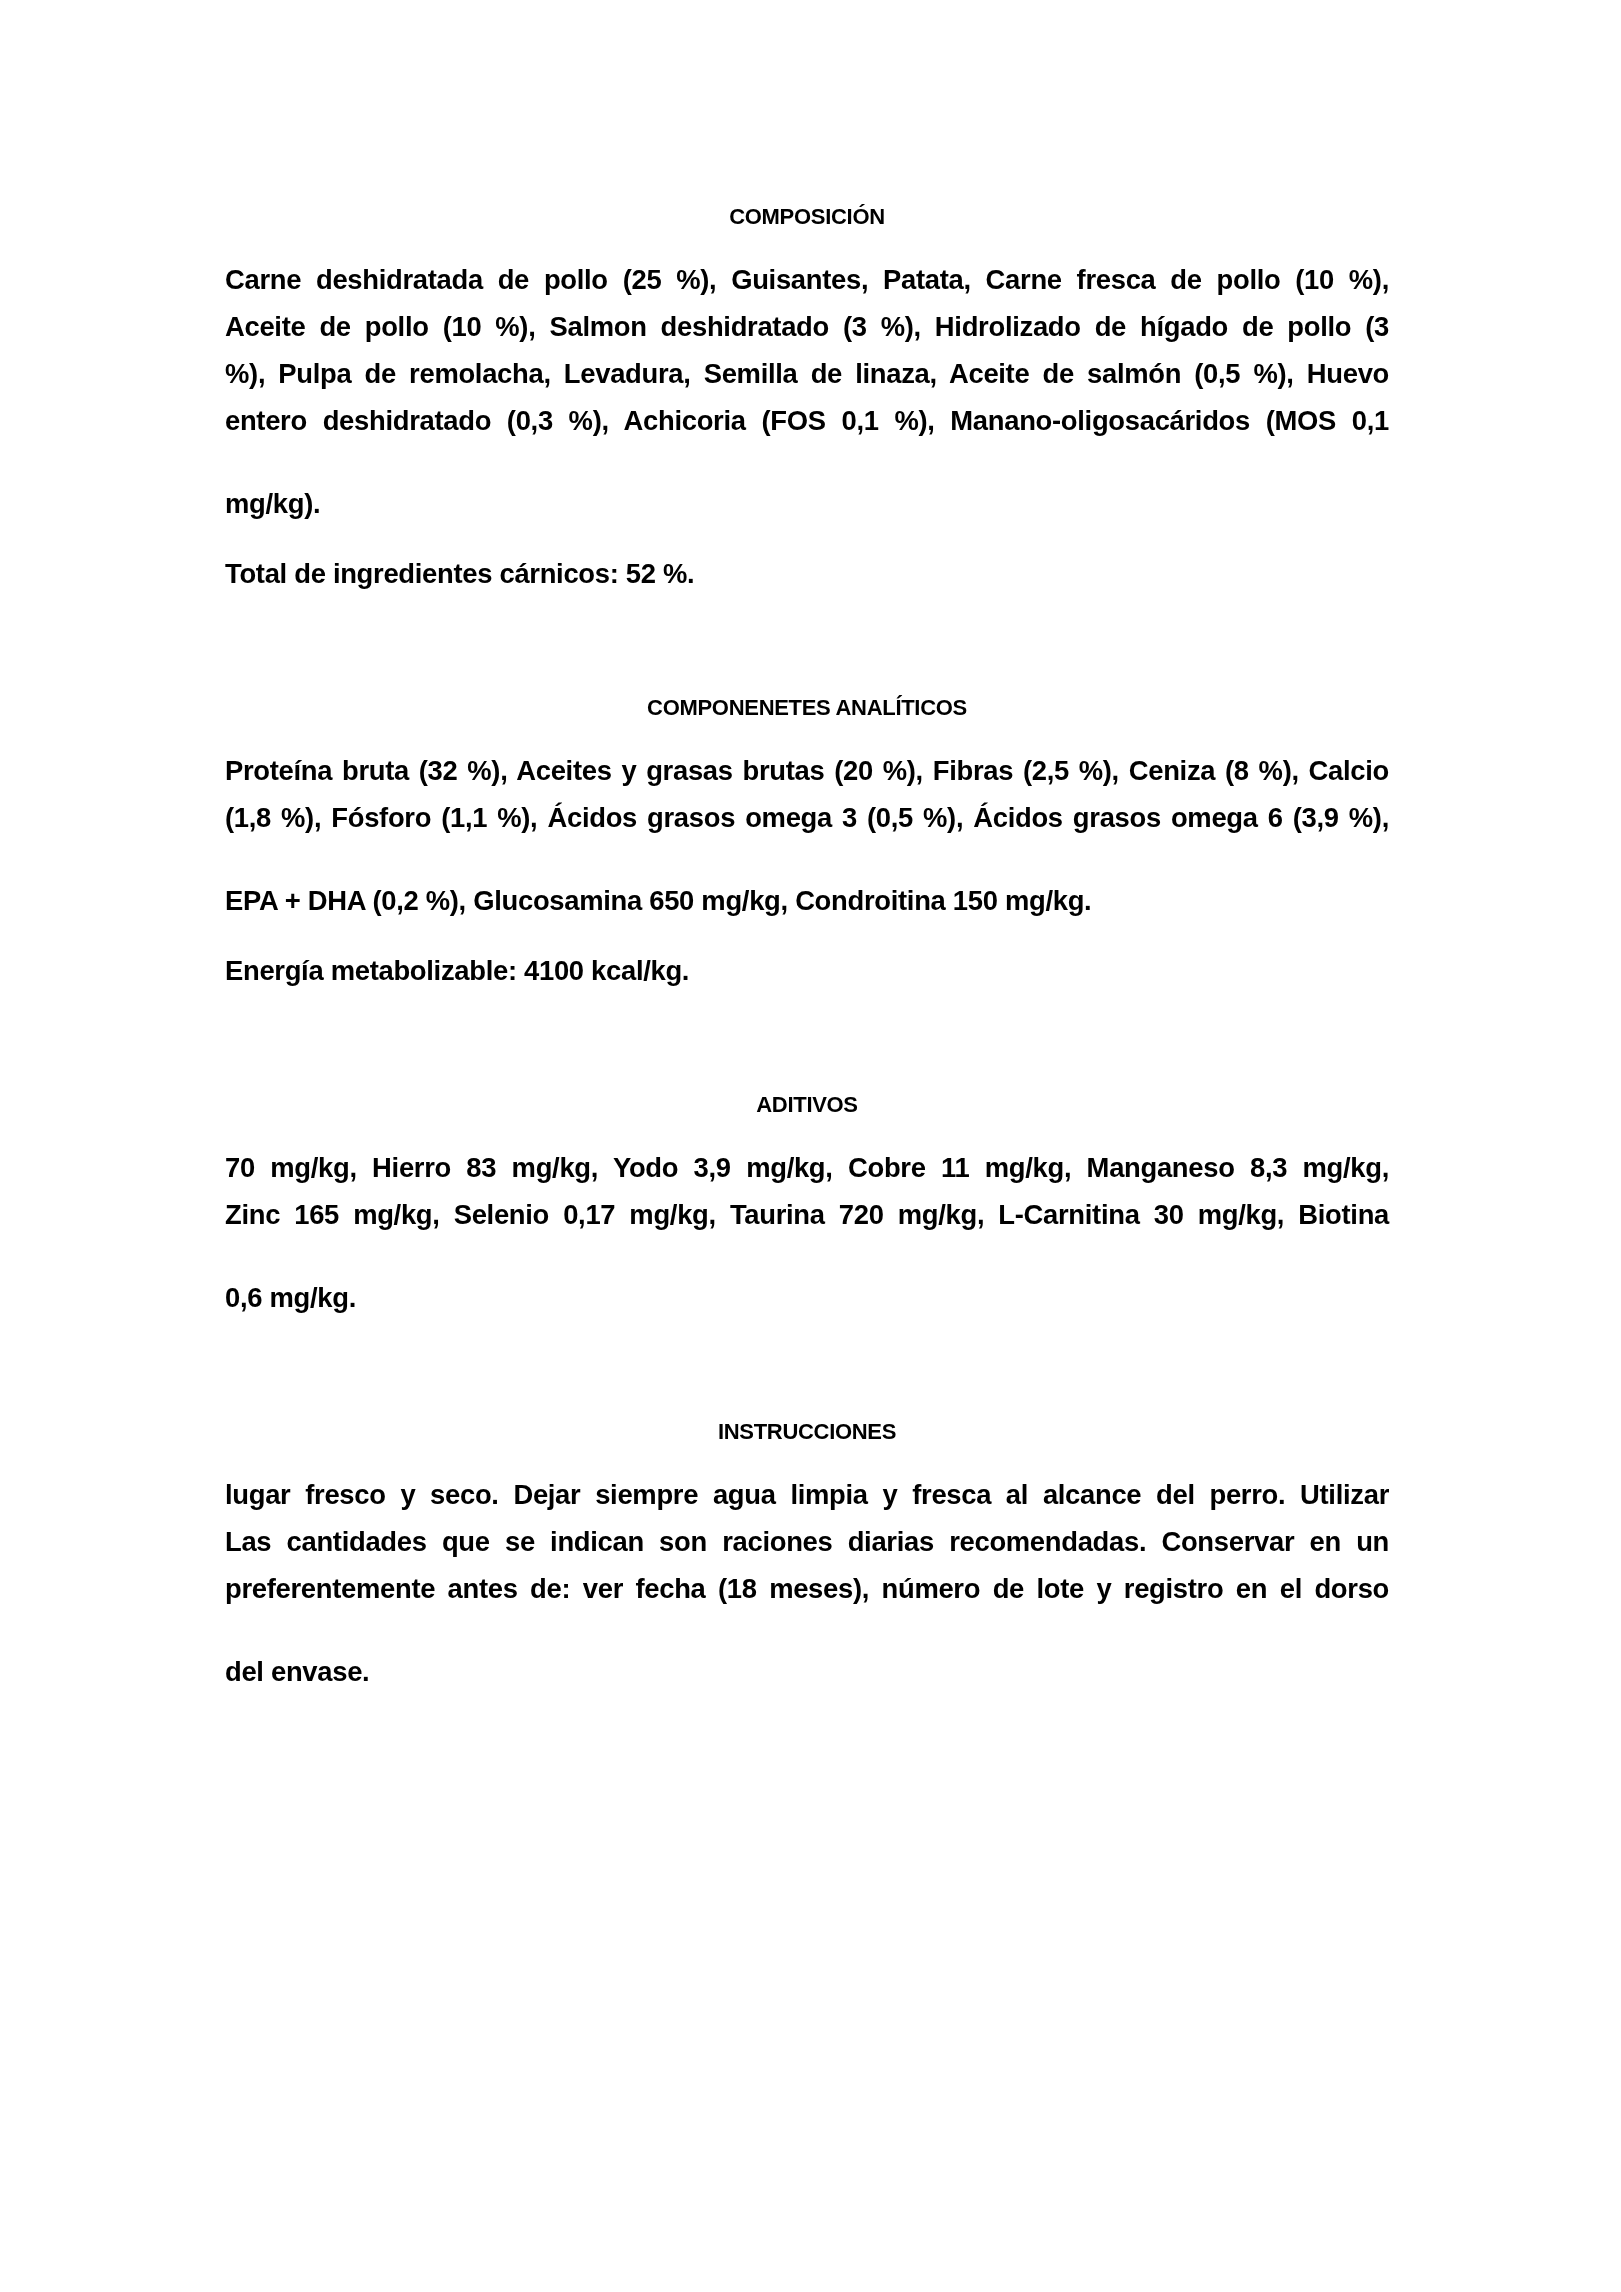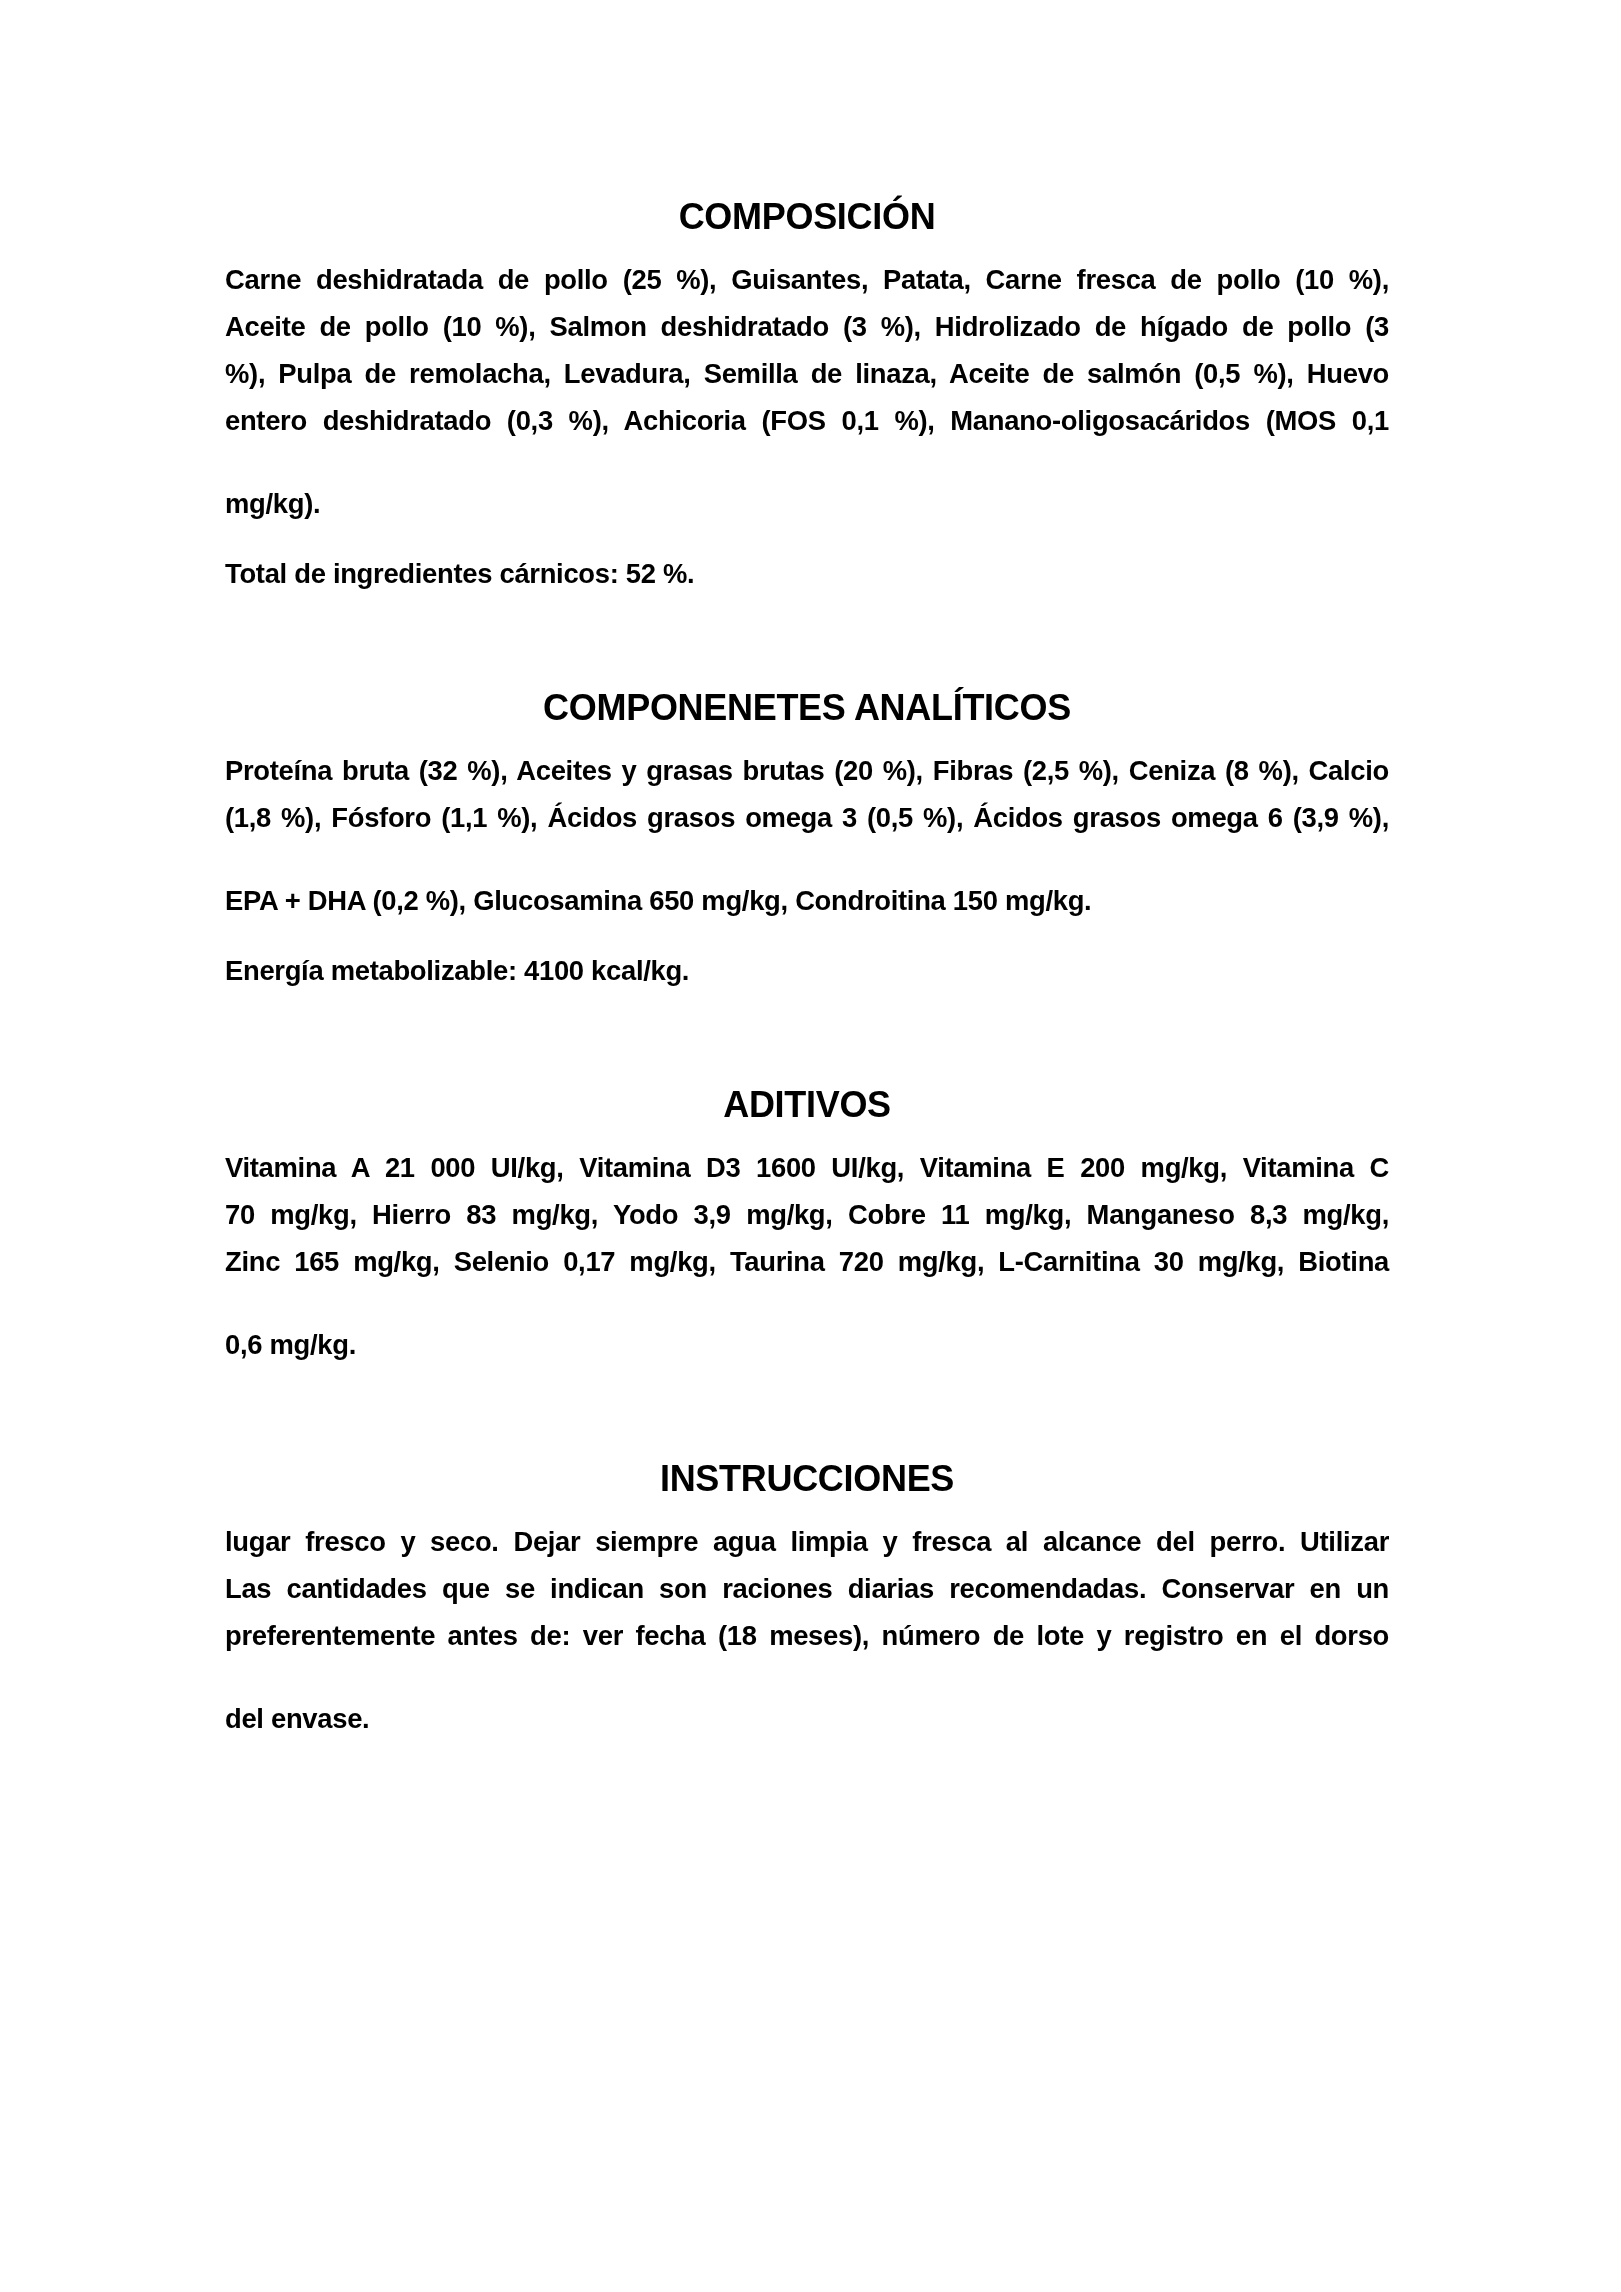--- a/index.html
+++ b/index.html
@@ -16,21 +16,21 @@
     padding: 193px 232px 0 225px;
     overflow: hidden;
     font-family: "Liberation Sans", "DejaVu Sans", sans-serif;
     font-weight: 700;
     font-size: 27.4px;
     color: #000000;
     letter-spacing: -0.3px;
   }
   .heading {
     margin: 87px 0 15.7px 0;
-    font-size: 36px;
+    font-size: 22px;
     line-height: 47px;
     text-align: center;
     font-weight: 700;
   }
   .heading.first {
     margin-top: 0;
   }
   .para {
     margin: 0 0 23.5px 0;
   }
@@ -76,21 +76,20 @@
       <div class="line last">EPA + DHA (0,2 %), Glucosamina 650 mg/kg, Condroitina 150 mg/kg.</div>
     </div>
     <div class="para">
       <div class="line single">Energía metabolizable: 4100 kcal/kg.</div>
     </div>
   </div>
 
   <div>
     <div class="heading">ADITIVOS</div>
     <div class="para">
-      <div class="line">Vitamina A 21 000 UI/kg, Vitamina D3 1600 UI/kg, Vitamina E 200 mg/kg, Vitamina C</div>
       <div class="line">70 mg/kg, Hierro 83 mg/kg, Yodo 3,9 mg/kg, Cobre 11 mg/kg, Manganeso 8,3 mg/kg,</div>
       <div class="line">Zinc 165 mg/kg, Selenio 0,17 mg/kg, Taurina 720 mg/kg, L-Carnitina 30 mg/kg, Biotina</div>
       <div class="line last">0,6 mg/kg.</div>
     </div>
   </div>
 
   <div>
     <div class="heading">INSTRUCCIONES</div>
     <div class="para">
       <div class="line">lugar fresco y seco. Dejar siempre agua limpia y fresca al alcance del perro. Utilizar</div>

